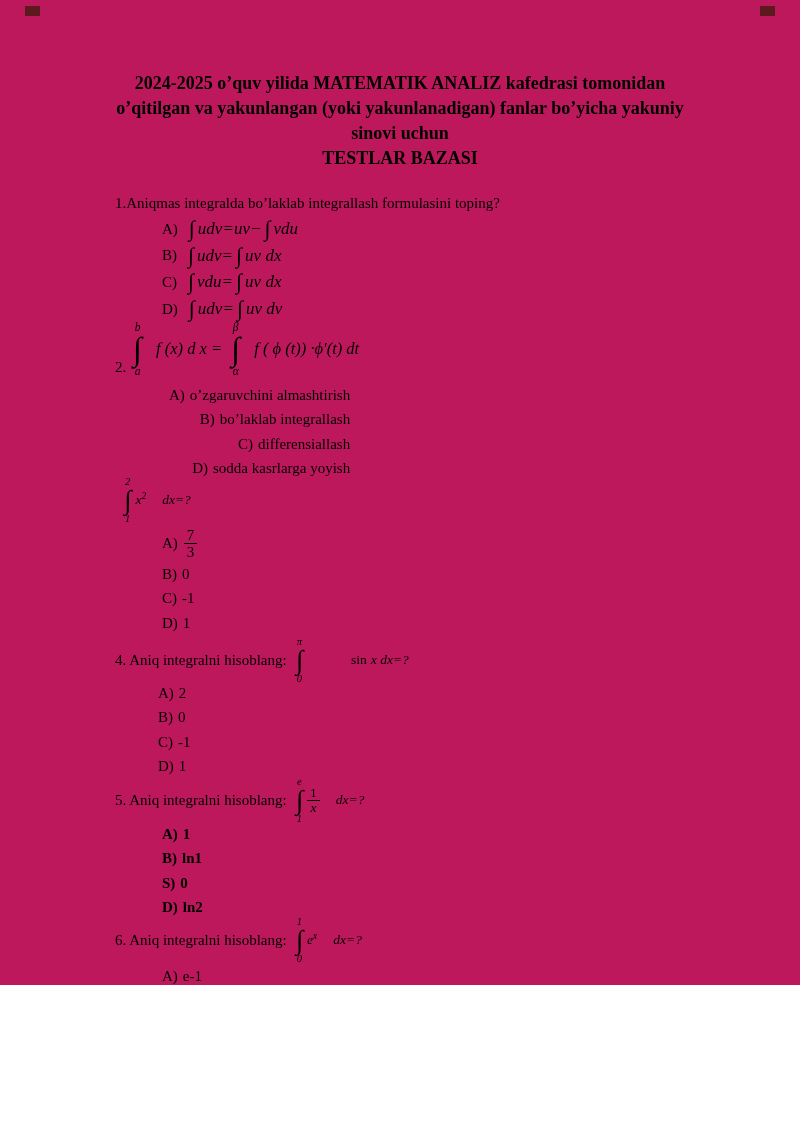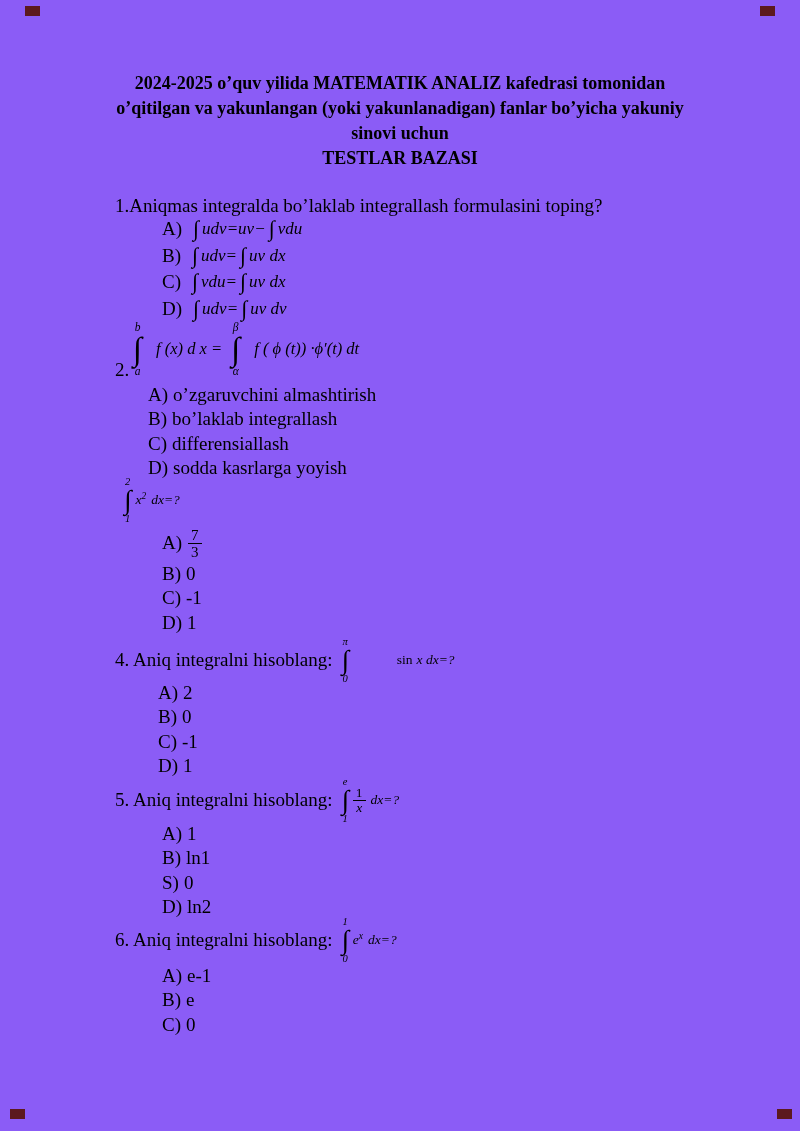--- a/index.html
+++ b/index.html
@@ -2,49 +2,49 @@
 <html><head>
 <meta charset="utf-8">
 <style>
   * { margin:0; padding:0; box-sizing:border-box; }
   html,body { background:#ffffff; }
   body {
     width:800px; height:1131px;
     font-family:"Liberation Serif", serif;
     color:#000;
   }
-  .page { position:relative; width:800px; height:1131px; background:#8b5cf6; overflow:hidden; }
+  .page { position:relative; width:800px; height:985px; background:#be185d; overflow:hidden; }
 
   .corner-mark { position:absolute; width:15px; height:10px; background:#5c191e; }
   #cm-tl { left:25px;  top:6px; }
   #cm-tr { left:760px; top:6px; }
   #cm-bl { left:10px;  top:1109px; }
   #cm-br { left:777px; top:1109px; }
 
   .title {
     position:absolute; top:71px; left:50px; width:700px;
     text-align:center; font-weight:bold; font-size:18px; line-height:25px;
   }
 
   .abs { position:absolute; }
-  .qtext, .olabel, .oval, .plain { font-size:19px; }
+  .qtext, .olabel, .oval, .plain { font-size:15px; }
 
   
   .qline { position:absolute; display:flex; align-items:center; }
 
   
   .dint { display:inline-flex; flex-direction:column; align-items:center; margin:0 4px 0 9px; }
   .dint .lim  { font-size:10.5px; font-style:italic; line-height:10px; }
   .dint .sign { font-size:27px; line-height:27px; }
   .dint.big .lim  { font-size:11.5px; line-height:11px; }
   .dint.big .sign { font-size:33px; line-height:33px; }
 
   .integrand { font-style:italic; font-size:13.5px; display:inline-flex; align-items:center; }
   .integrand sup { font-size:9.5px; vertical-align:super; position:relative; top:-4px; }
-  .integrand .pad { margin-left:5px; }
+  .integrand .pad { margin-left:16px; }
   .integrand .fn { font-style:normal; margin-right:4px;margin-left:44px; }
 
   .fbody { font-style:italic; font-size:16.5px; margin-left:10px; white-space:pre; }
 
   
   .opt-math { display:flex; align-items:center; height:26.6px; }
   .opt-math .olabel { margin-right:8px; }
   .iint { font-size:22px; line-height:22px; margin:0 3px; }
   .mit { font-style:italic; font-size:17px; }
 
@@ -121,21 +121,21 @@
       <span class="lim">a</span>
     </span>
     <span class="fbody">f (x) d x =</span>
     <span class="dint big">
       <span class="lim">β</span>
       <span class="sign">∫</span>
       <span class="lim">α</span>
     </span>
     <span class="fbody">f ( ϕ (t)) ·ϕ′(t) dt</span>
   </div>
-  <div class="optrows" style="top:383px;left:148px;">
+  <div class="optrows" style="top:383px;left:169px;text-align:right;">
     <div class="row"><span class="olabel">A)</span><span class="oval">o’zgaruvchini almashtirish</span></div>
     <div class="row"><span class="olabel">B)</span><span class="oval">bo’laklab integrallash</span></div>
     <div class="row"><span class="olabel">C)</span><span class="oval">differensiallash</span></div>
     <div class="row"><span class="olabel">D)</span><span class="oval">sodda kasrlarga yoyish</span></div>
   </div>
 
   <div class="qline" style="top:477px;left:115px;height:46px;">
     <span class="dint">
       <span class="lim">2</span>
       <span class="sign">∫</span>
@@ -187,21 +187,21 @@
       <span class="lim">1</span>
     </span>
     <span class="integrand">
       <span class="frac">
         <span class="num">1</span>
         <span class="den it">x</span>
       </span>
       <span class="pad">dx=?</span>
     </span>
   </div>
-  <div class="optrows" style="top:822px;left:162px;">
+  <div class="optrows" style="top:822px;left:162px;font-weight:bold;">
     <div class="row"><span class="olabel">A)</span><span class="oval">1</span></div>
     <div class="row"><span class="olabel">B)</span><span class="oval">ln1</span></div>
     <div class="row"><span class="olabel">S)</span><span class="oval">0</span></div>
     <div class="row"><span class="olabel">D)</span><span class="oval">ln2</span></div>
   </div>
 
   <div class="qline" style="top:917px;left:115px;height:46px;">
     <span class="qtext">6. Aniq integralni hisoblang:</span>
     <span class="dint">
       <span class="lim">1</span>

